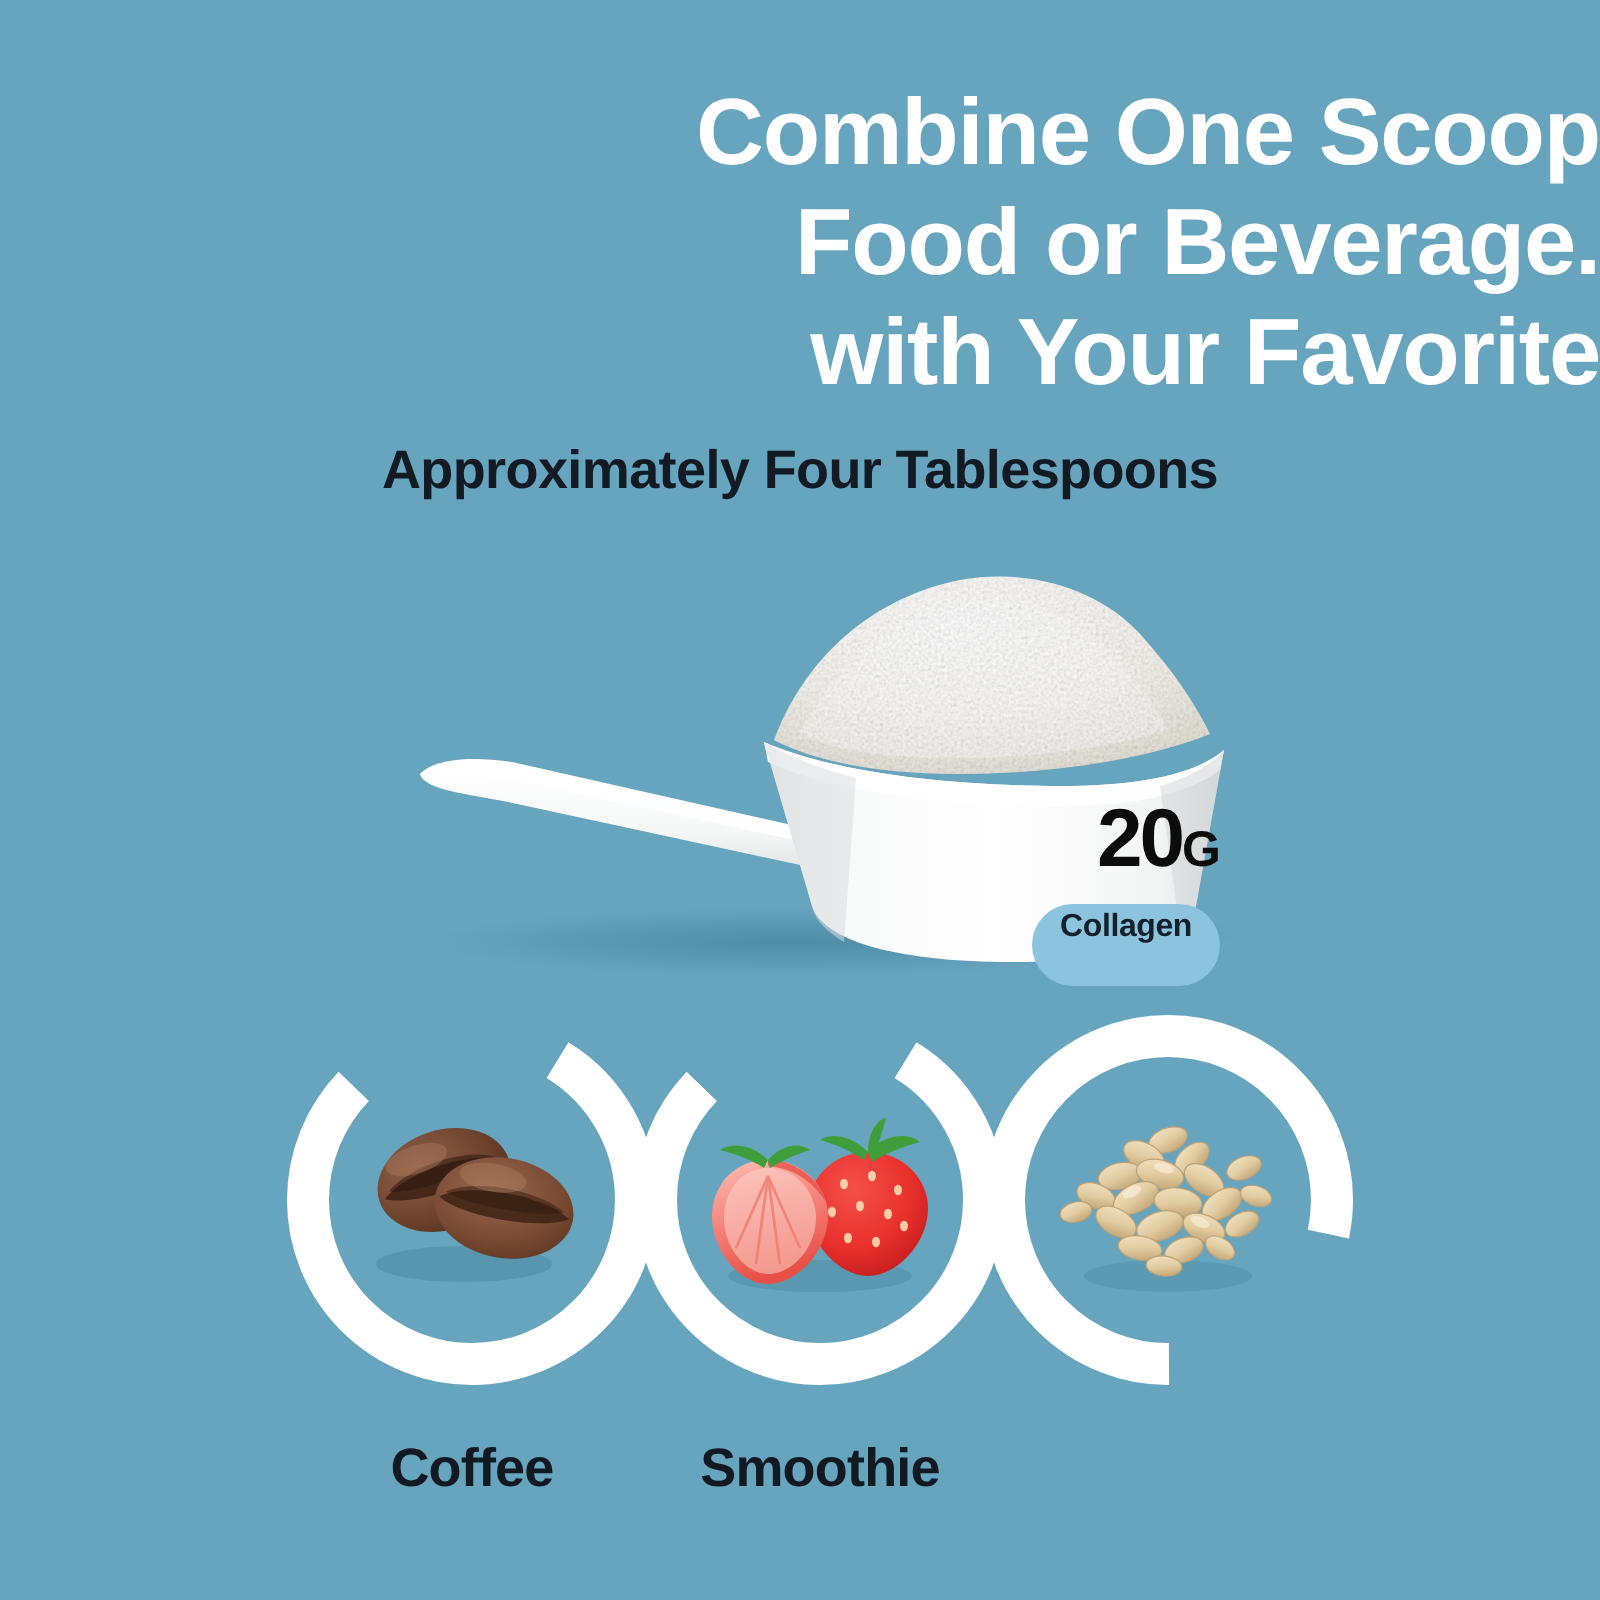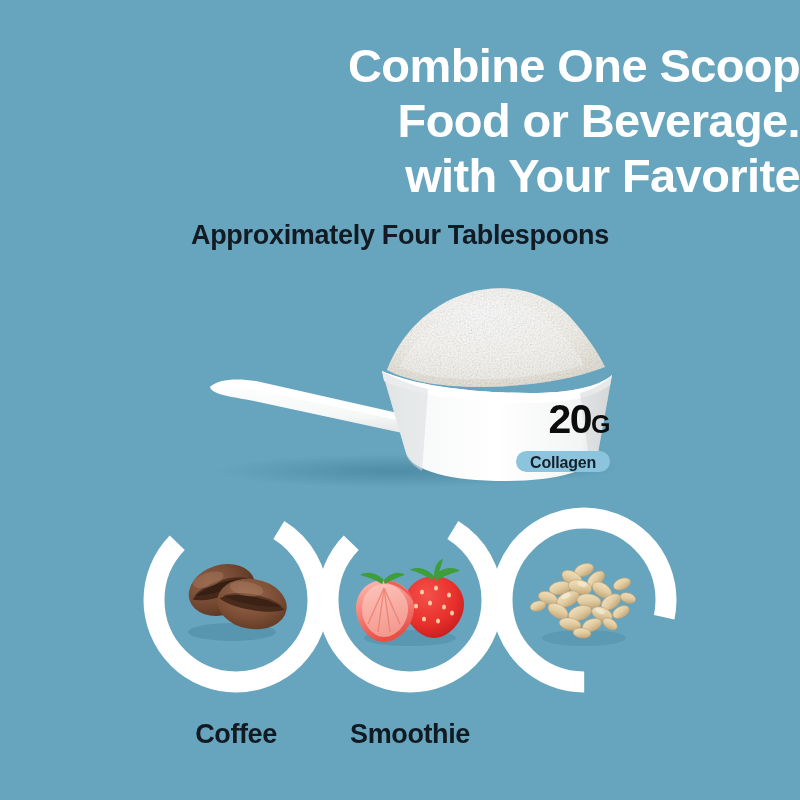--- a/index.html
+++ b/index.html
@@ -72,21 +72,21 @@
     letter-spacing: -1.5px;
     white-space: nowrap;
   }
   .grams .unit {
     font-size: 25px;
     letter-spacing: -0.5px;
   }
   .pill {
     display: inline-block;
     margin-top: 6px;
-    padding: 3px 14px 0 14px;
+    padding: 3px 14px 20px 14px;
     background: #8cc4dd;
     border-radius: 999px;
     color: #14202c;
     font-weight: 700;
     font-size: 16px;
     letter-spacing: -0.2px;
     line-height: 18px;
   }
 
   

